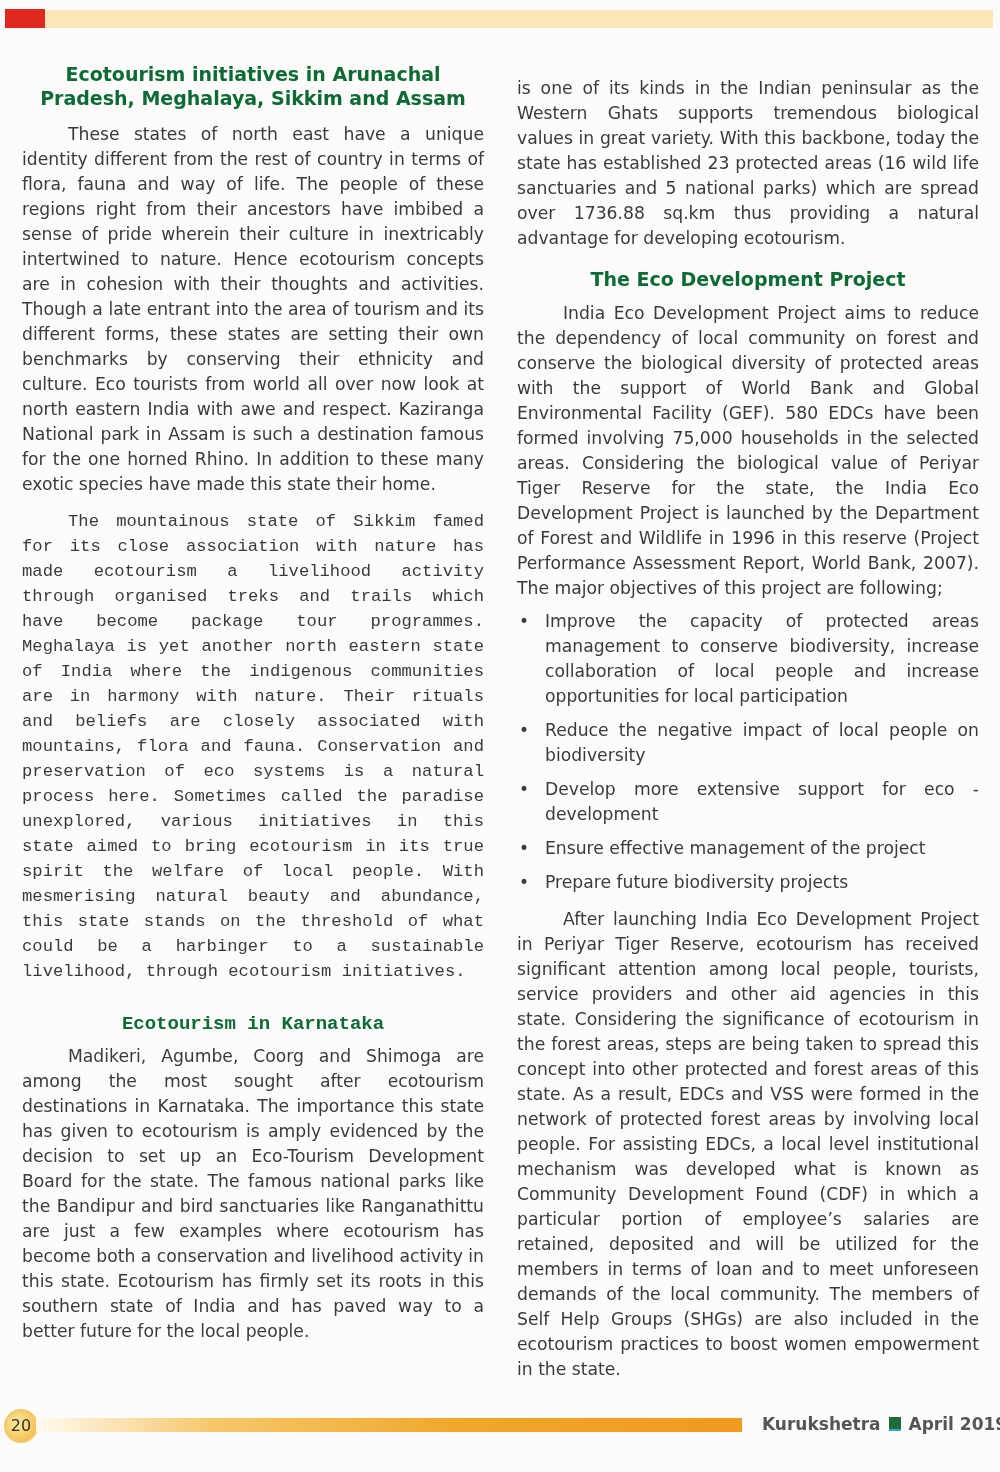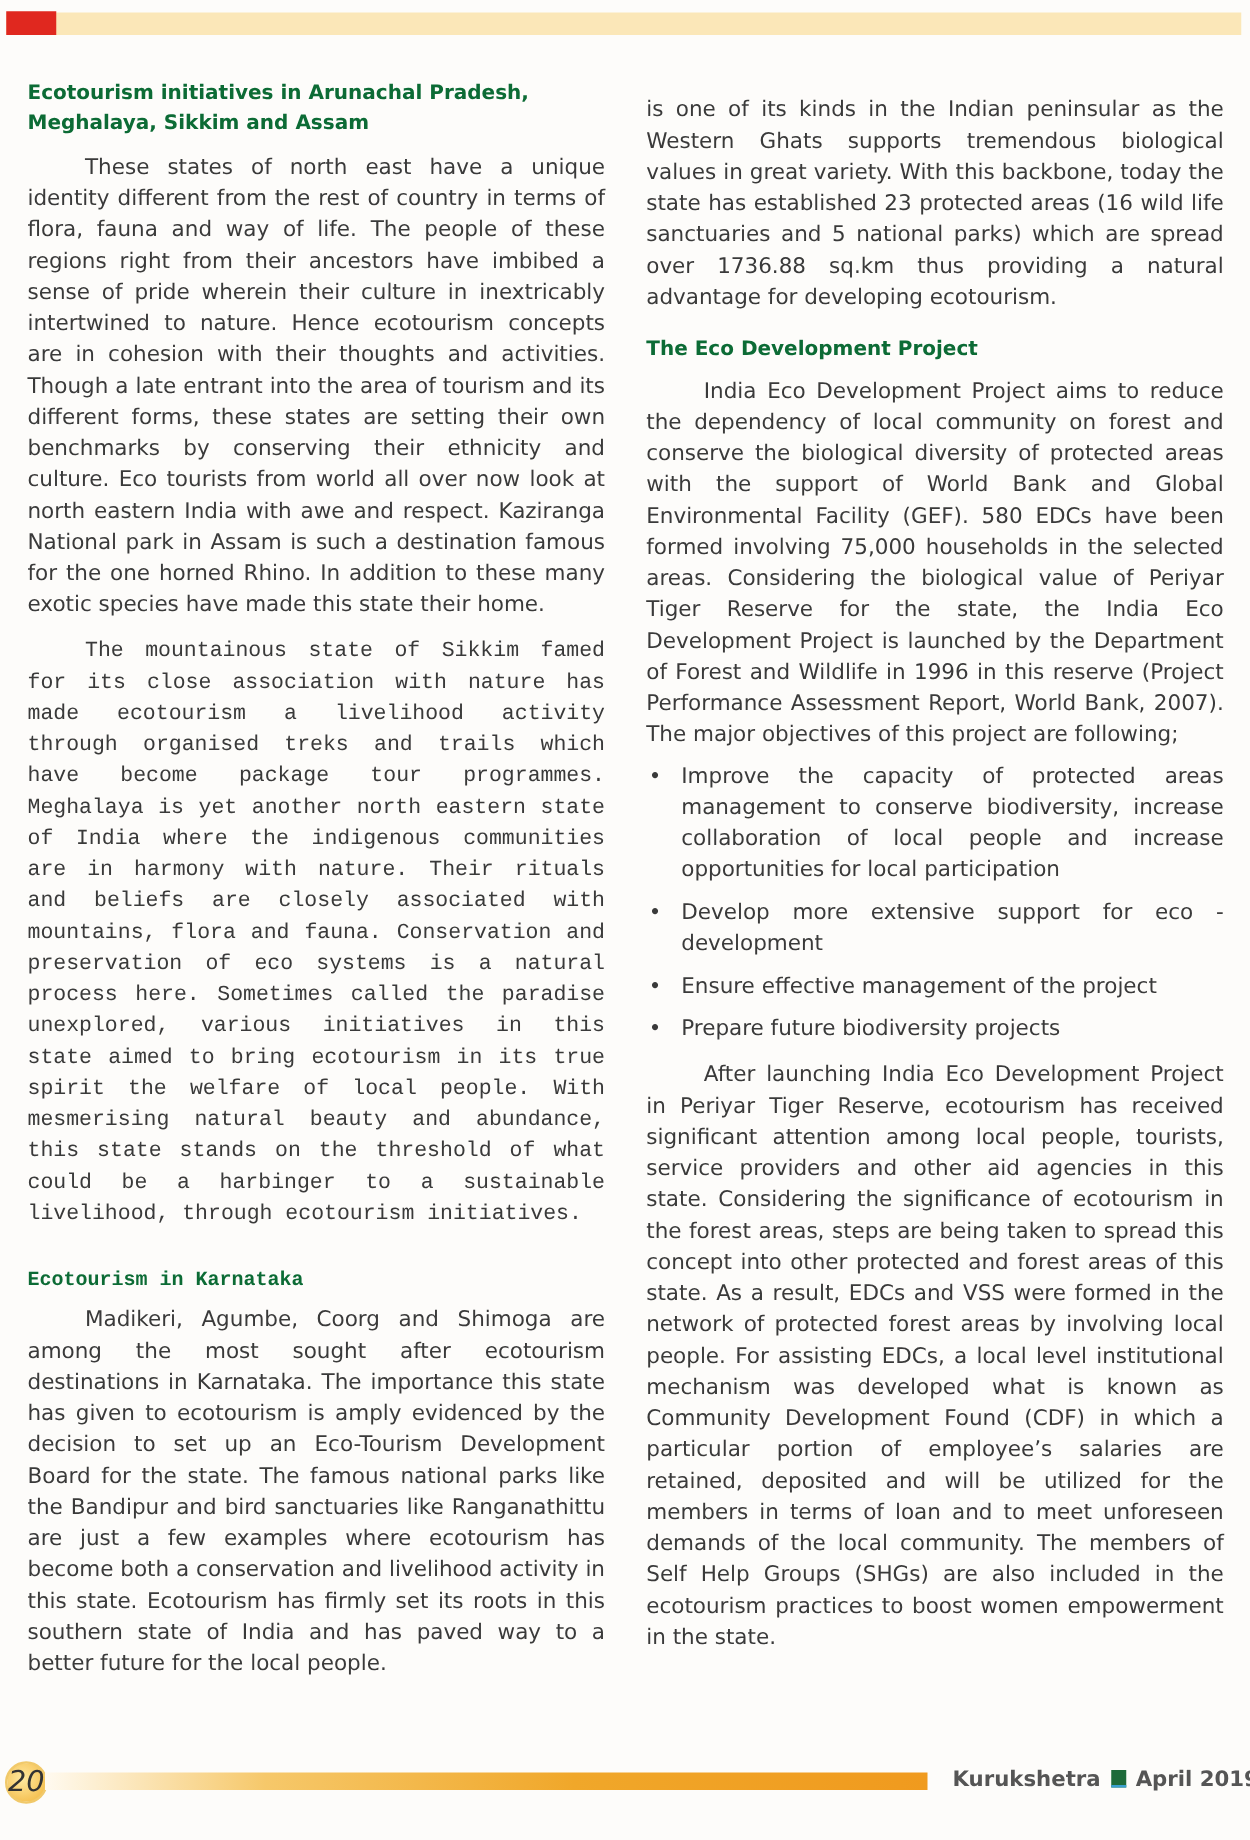--- a/index.html
+++ b/index.html
@@ -3,32 +3,32 @@
 <meta charset="utf-8">
 <style>
   html, body { margin:0; padding:0; }
   body { width:1000px; height:1472px; background:#fdfcfa; position:relative; overflow:hidden;
          font-family:"DejaVu Sans", sans-serif; color:#3a3a3a; }
   .top-bar { position:absolute; left:5px; top:10px; width:988px; height:18px; background:#fbe7b8; }
   .top-red { position:absolute; left:5px; top:9px; width:40px; height:19px; background:#e0281f; }
   .col { position:absolute; top:62px; width:462px; font-size:17.2px; line-height:25px; text-align:justify; }
   .col.left { left:22px; }
   .col.right { left:517px; top:76px; }
-  h2 { margin:0; font-size:16px; line-height:24px; font-weight:bold; color:#0c6b35; text-align:left; }
+  h2 { margin:0; font-size:19px; line-height:24px; font-weight:bold; color:#0c6b35; text-align:center; }
   h2.kerala { color:#0c6b35; text-shadow:0.6px 0.6px 0 #d8d000; }
   p { margin:0; }
   p.indent { text-indent:46px; }
   .gap-h { margin-top:12px; }
   .gap-p { margin-top:12px;font-family:Liberation Mono, monospace; }
   ul { list-style:none; margin:8px 0 0 0; padding:0; }
   ul li { position:relative; padding-left:28px; margin-bottom:9px; }
   ul li::before { content:"•"; position:absolute; left:2px; top:0; font-size:17px; color:#3a3a3a; }
   .footer-badge { position:absolute; left:4px; top:1409px; width:30px; height:30px; border-radius:50%;
                   background:radial-gradient(circle at 40% 40%, #ffe9a0, #f2b43a); border:2px solid #f1c96a;
-                  font-size:23px; line-height:30px; text-align:center; color:#333;font-style:italic; }
+                  font-size:16px; line-height:30px; text-align:center; color:#333; }
   .footer-bar { position:absolute; left:36px; top:1418px; width:706px; height:14px;
                 background:linear-gradient(to right, #fffaf0 0%, #f6c86a 25%, #f0a72a 60%, #f09a1e 100%); }
   .footer-text { position:absolute; left:762px; top:1414px; font-size:17px; color:#555; white-space:nowrap;font-weight:bold; }
   .footer-text .sq { display:inline-block; width:12px; height:12px; background:#1e6b3a; border-bottom:2px solid #3aa0d0;
                      vertical-align:-1px; margin:0 8px; }
 </style>
 </head>
 <body>
 
 <div class="top-bar"></div>
@@ -45,20 +45,21 @@
 </div>
 
 <div class="col right">
   <p>is one of its kinds in the Indian peninsular as the Western Ghats supports tremendous biological values in great variety. With this backbone, today the state has established 23 protected areas (16 wild life sanctuaries and 5 national parks) which are spread over 1736.88 sq.km thus providing a natural advantage for developing ecotourism.</p>
 
   <h2 style="margin-top:16px">The Eco Development Project</h2>
   <p class="indent" style="margin-top:10px">India Eco Development Project aims to reduce the dependency of local community on forest and conserve the biological diversity of protected areas with the support of World Bank and Global Environmental Facility (GEF). 580 EDCs have been formed involving 75,000 households in the selected areas. Considering the biological value of Periyar Tiger Reserve for the state, the India Eco Development Project is launched by the Department of Forest and Wildlife in 1996 in this reserve (Project Performance Assessment Report, World Bank, 2007). The major objectives of this project are following;</p>
 
   <ul>
     <li>Improve the capacity of protected areas management to conserve biodiversity, increase collaboration of local people and increase opportunities for local participation</li>
+    <li>Reduce the negative impact of local people on biodiversity</li>
     <li>Develop more extensive support for eco - development</li>
     <li>Ensure effective management of the project</li>
     <li>Prepare future biodiversity projects</li>
   </ul>
 
   <p class="indent" style="margin-top:12px">After launching India Eco Development Project in Periyar Tiger Reserve, ecotourism has received significant attention among local people, tourists, service providers and other aid agencies in this state. Considering the significance of ecotourism in the forest areas, steps are being taken to spread this concept into other protected and forest areas of this state. As a result, EDCs and VSS were formed in the network of protected forest areas by involving local people. For assisting EDCs, a local level institutional mechanism was developed what is known as Community Development Found (CDF) in which a particular portion of employee’s salaries are retained, deposited and will be utilized for the members in terms of loan and to meet unforeseen demands of the local community. The members of Self Help Groups (SHGs) are also included in the ecotourism practices to boost women empowerment in the state.</p>
 </div>
 
 <div class="footer-badge">20</div>
 <div class="footer-bar"></div>

